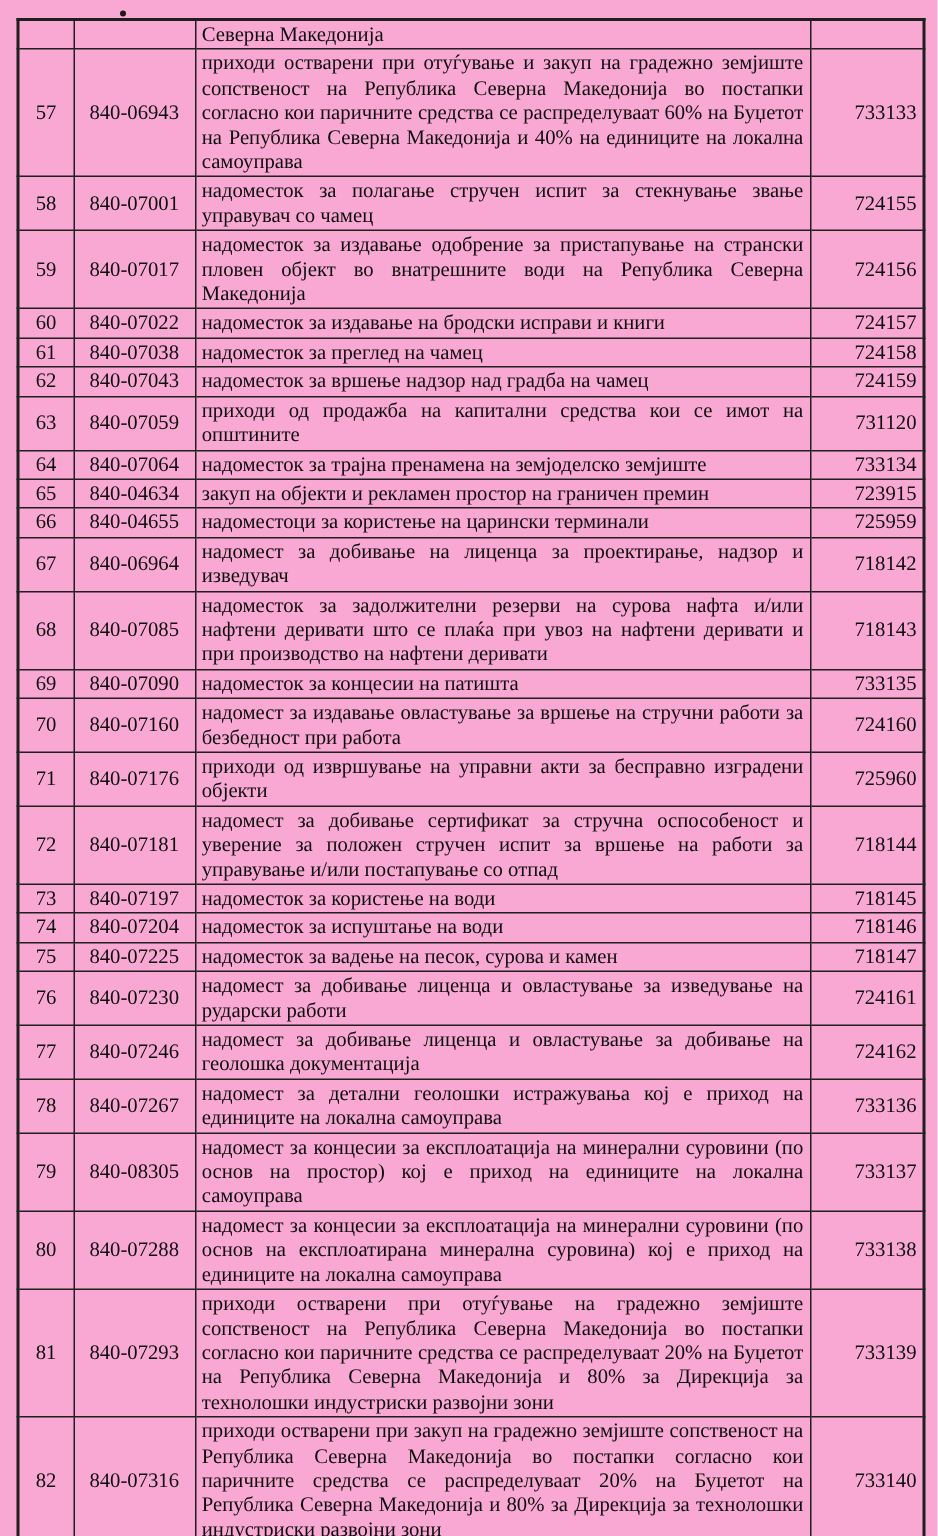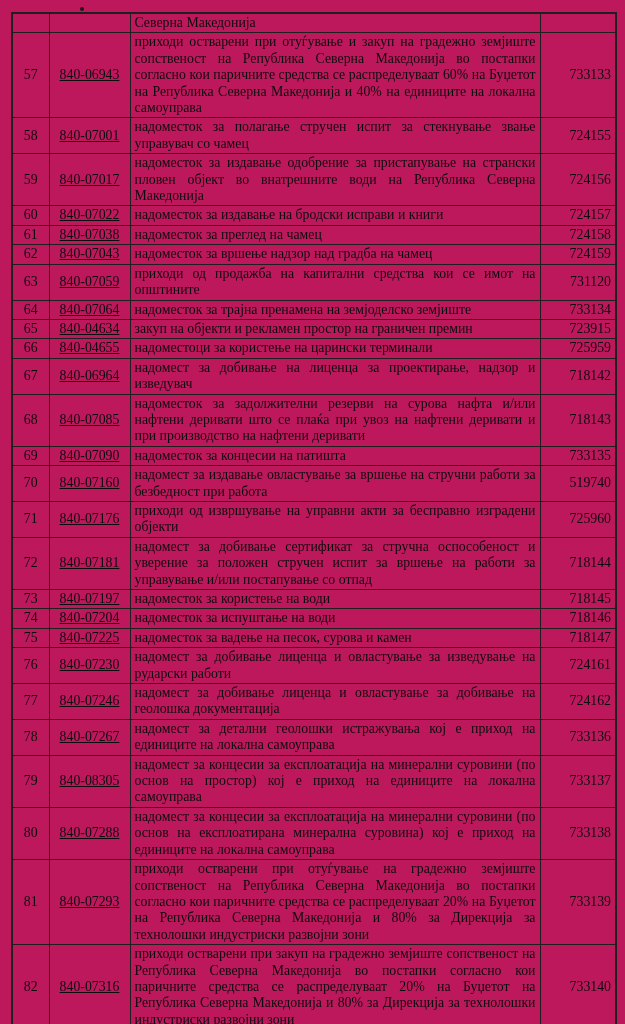--- a/index.html
+++ b/index.html
@@ -8,21 +8,21 @@
     width: 625px;
     height: 1024px;
     overflow: hidden;
     background: #ffffff;
     font-family: "Liberation Serif", "DejaVu Serif", serif;
   }
   .page {
     position: relative;
     width: 625px;
     height: 1024px;
-    background: #be185d;
+    background: #f9a8d4;
   }
   .stray-dot {
     position: absolute;
     left: 80px;
     top: 7px;
     width: 4px;
     height: 4px;
     background: #1a1a1a;
     border-radius: 50%;
   }
@@ -38,21 +38,21 @@
   table.codes-table td {
     border: 1px solid #1f1f1f;
     font-size: 13.8px;
     line-height: 16.4px;
     color: #0d0d0d;
     padding: 1px 4px;
     vertical-align: middle;
     overflow: hidden;
   }
   td.cell-num   { text-align: center; margin-left: 17px; }
-  td.cell-code  { text-align: center; white-space: nowrap; text-decoration: underline; }
+  td.cell-code  { text-align: center; white-space: nowrap; }
   td.cell-desc  { text-align: justify; padding: 1px 6px; }
   td.cell-val   { text-align: right; }
 </style>
 </head>
 <body>
 
 <div class="page">
   <div class="stray-dot"></div>
 
   <table class="codes-table">
@@ -144,21 +144,21 @@
         <tr>
     <td class="cell-num">69</td>
     <td class="cell-code">840-07090</td>
     <td class="cell-desc">надоместок за концесии на патишта</td>
     <td class="cell-val">733135</td>
   </tr>
         <tr>
     <td class="cell-num">70</td>
     <td class="cell-code">840-07160</td>
     <td class="cell-desc">надомест за издавање овластување за вршење на стручни работи за безбедност при работа</td>
-    <td class="cell-val">519740</td>
+    <td class="cell-val">724160</td>
   </tr>
         <tr>
     <td class="cell-num">71</td>
     <td class="cell-code">840-07176</td>
     <td class="cell-desc">приходи од извршување на управни акти за бесправно изградени објекти</td>
     <td class="cell-val">725960</td>
   </tr>
         <tr>
     <td class="cell-num">72</td>
     <td class="cell-code">840-07181</td>

